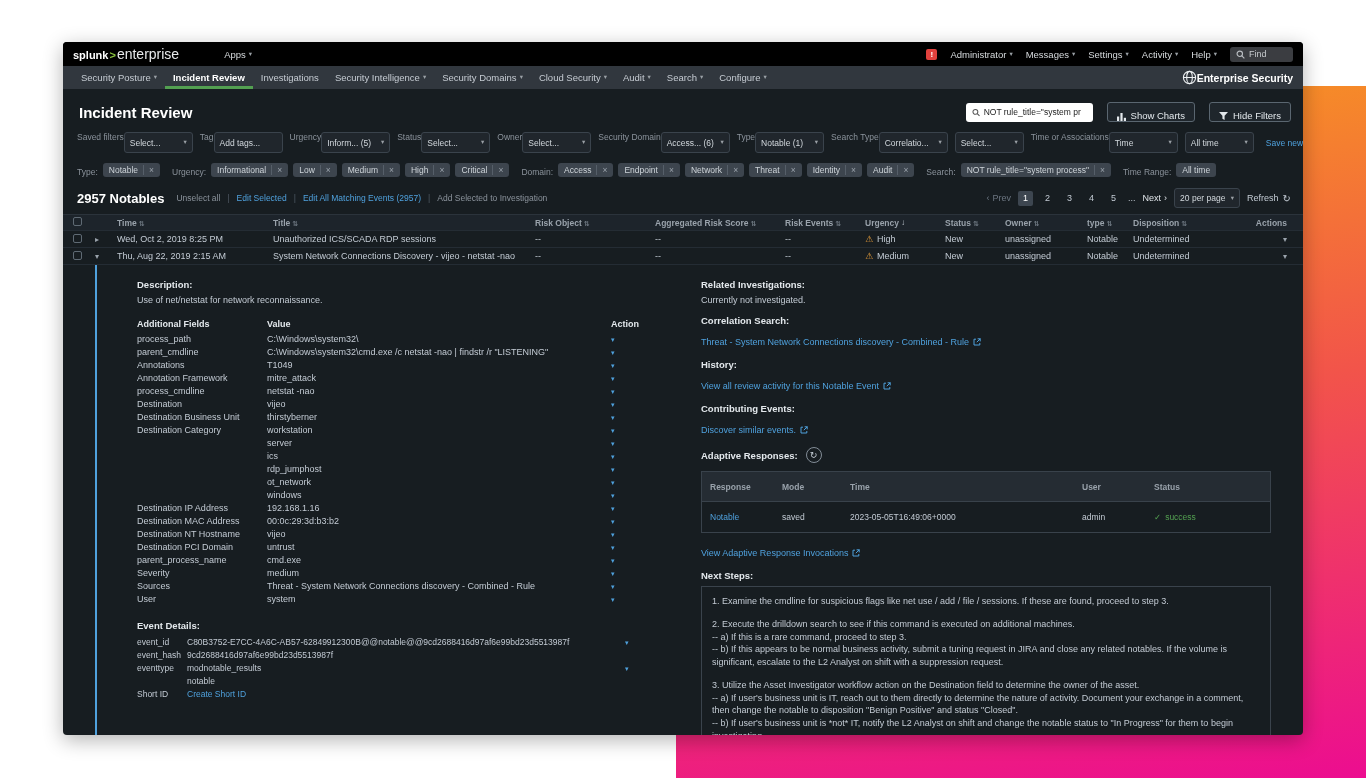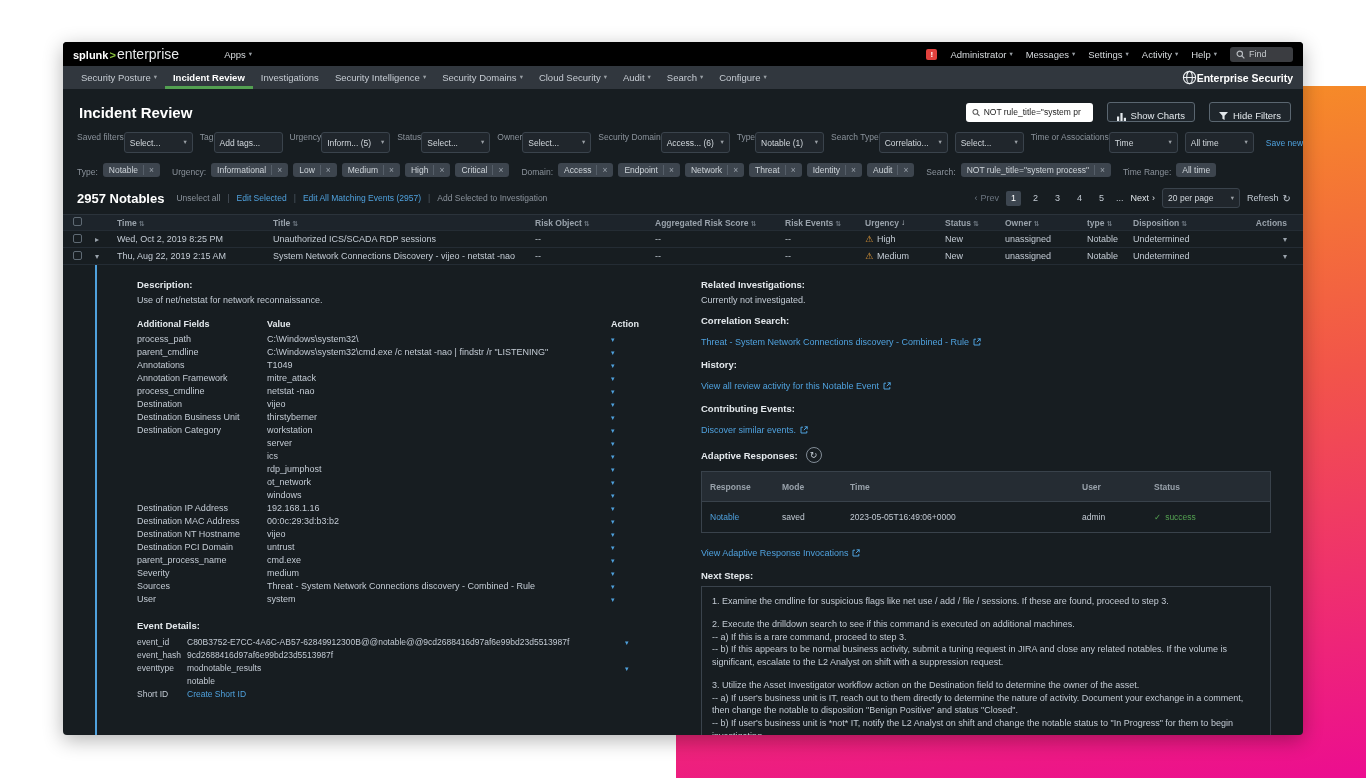--- a/index.html
+++ b/index.html
@@ -64,21 +64,21 @@
   
   .notables-bar{display:flex;align-items:center;padding:7px 12px 6px 14px;gap:12px}
   .notables-count{font-size:13px;font-weight:bold;color:#fff;white-space:nowrap}
   .notables-actions{display:flex;gap:7px;align-items:center;font-size:8.5px;white-space:nowrap}
   .sep{color:#4f5a64}
   .notables-right{margin-left:auto;display:flex;align-items:center;gap:7px;font-size:9px;color:#c3cbd4}
   .pg-prev{color:#6b7580;display:flex;gap:3px;align-items:center}
   .pg-num{min-width:15px;height:15px;display:flex;align-items:center;justify-content:center;border-radius:2px;cursor:pointer;padding:0 2px}
   .pg-num.current{background:#3d4650;color:#fff}
   .pg-next{display:flex;gap:3px;align-items:center;cursor:pointer;color:#dfe4e8}
-  .per-page{width:78px;height:20px}
+  .per-page{width:66px;height:20px}
   .refresh{display:flex;gap:4px;align-items:center;cursor:pointer}
   .refresh-icon{font-size:10px}
 
   
   .ntable{border-top:1px solid #2b333b}
   .trow{display:flex;align-items:center;height:17px;padding-left:10px;border-bottom:1px solid #242c34;font-size:9px;color:#c3cbd4}
   .trow.head{background:#1d242b;height:16px;font-size:8.5px;color:#99a2ab;font-weight:bold}
   .trow > span{white-space:nowrap;overflow:hidden}
   .c-cb{width:22px;flex:none}.c-exp{width:22px;flex:none}
   .c-time{width:156px;flex:none}.c-title{width:262px;flex:none;padding-right:8px}

